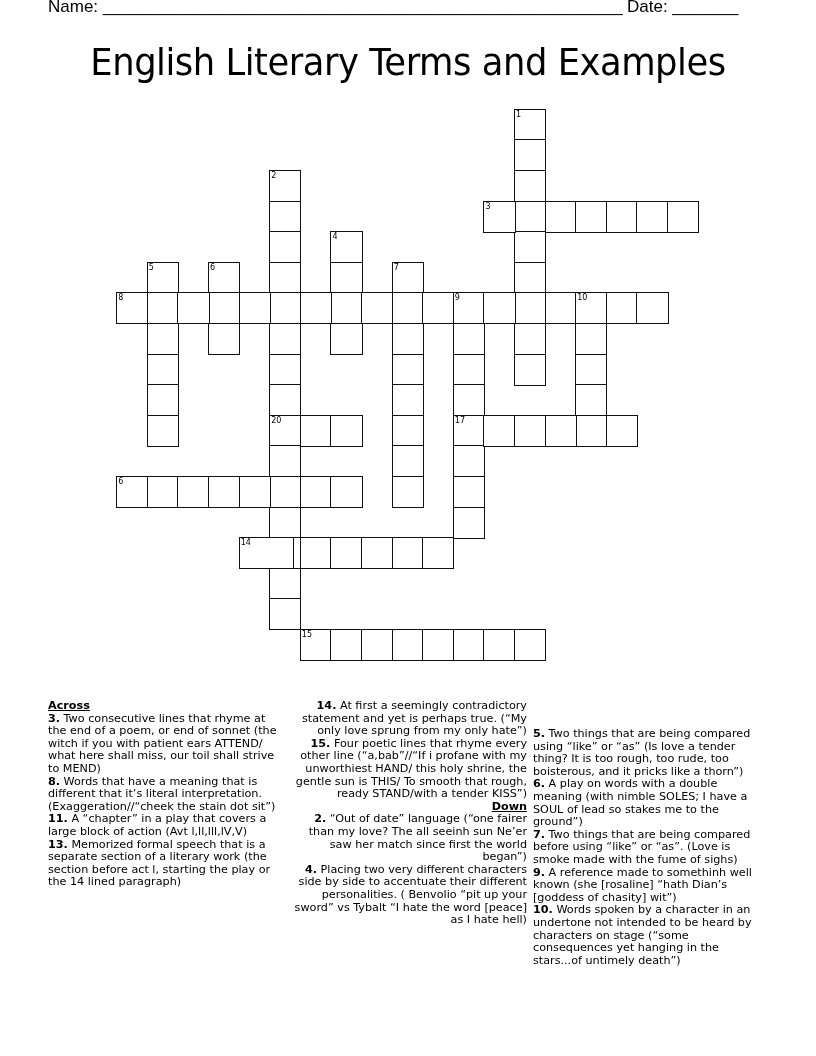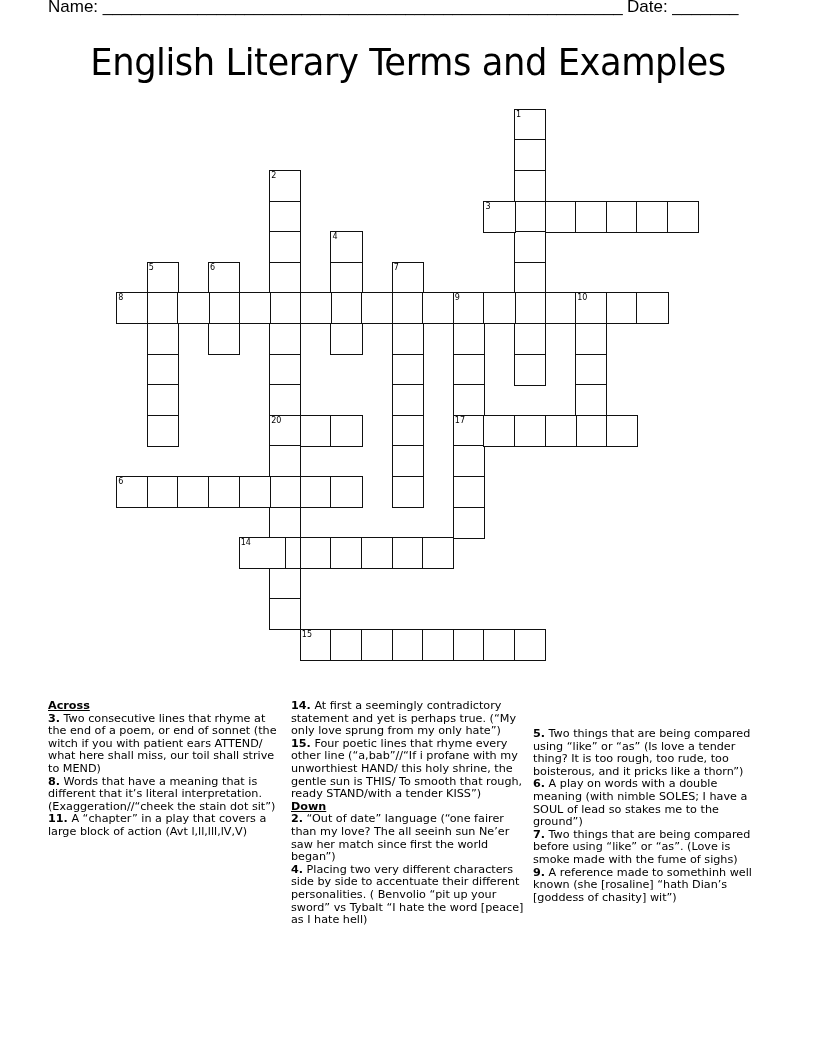--- a/index.html
+++ b/index.html
@@ -5,21 +5,21 @@
   html, body { margin: 0; padding: 0; background: #ffffff; }
   body { width: 816px; height: 1056px; position: relative; overflow: hidden; color: #000; }
   .header-line { position: absolute; top: -3px; left: 48px; font-family: "Liberation Sans", sans-serif; font-size: 17px; white-space: pre; }
   .date-line { position: absolute; top: -3px; left: 627px; font-family: "Liberation Sans", sans-serif; font-size: 17px; white-space: pre; }
   .title { position: absolute; top: 40px; left: 0; width: 816px; text-align: center; font-family: "DejaVu Sans", sans-serif; font-size: 38px; letter-spacing: -0.5px; transform: scaleX(0.93); transform-origin: center; }
   .grid { position: absolute; left: 0; top: 0; width: 816px; height: 700px; }
   .cell { position: absolute; width: 30.6px; height: 30.6px; box-sizing: border-box; border: 1.5px solid #111; background: #fff; }
   .cell .num { position: absolute; top: 0px; left: 1px; font-family: "DejaVu Sans", sans-serif; font-size: 8px; line-height: 9px; }
   .clues { position: absolute; top: 700px; font-family: "DejaVu Sans", sans-serif; font-size: 11.2px; line-height: 12.6px; }
   .col1 { left: 48px; width: 236px; }
-  .col2 { left: 291px; width: 236px; }
+  .col2 { left: 291px; width: 236px; text-align: right; }
   .col3 { left: 533px; width: 236px; margin-top: 28px; }
   .section-head { font-weight: bold; text-decoration: underline; }
   .clue { margin: 0; }
   .clue .n { font-weight: bold; }
 </style>
 </head>
 <body>
 
 <div class="header-line"><span>Name: </span><span>_______________________________________________________</span></div>
 <div class="date-line"><span>Date: </span><span>_______</span></div>
@@ -133,21 +133,21 @@
     <div class="cell" style="left: 605.85px; top: 414.75px; width: 32.1px; height: 32.1px;"></div>
     <div class="cell" style="left: 116.25px; top: 475.95px; width: 32.1px; height: 32.1px;">
       <span class="num">6</span>
     </div>
     <div class="cell" style="left: 146.85px; top: 475.95px; width: 32.1px; height: 32.1px;"></div>
     <div class="cell" style="left: 177.45px; top: 475.95px; width: 32.1px; height: 32.1px;"></div>
     <div class="cell" style="left: 208.05px; top: 475.95px; width: 32.1px; height: 32.1px;"></div>
     <div class="cell" style="left: 238.65px; top: 475.95px; width: 32.1px; height: 32.1px;"></div>
     <div class="cell" style="left: 299.85px; top: 475.95px; width: 32.1px; height: 32.1px;"></div>
     <div class="cell" style="left: 330.45px; top: 475.95px; width: 32.1px; height: 32.1px;"></div>
-    <div class="cell" style="left: 238.65px; top: 537.15px; width: 47px; height: 32.1px; text-decoration: underline;">
+    <div class="cell" style="left: 238.65px; top: 537.15px; width: 55px; height: 32.1px; text-decoration: underline;">
       <span class="num">14</span>
     </div>
     <div class="cell" style="left: 299.85px; top: 537.15px; width: 32.1px; height: 32.1px;"></div>
     <div class="cell" style="left: 330.45px; top: 537.15px; width: 32.1px; height: 32.1px;"></div>
     <div class="cell" style="left: 361.05px; top: 537.15px; width: 32.1px; height: 32.1px;"></div>
     <div class="cell" style="left: 391.65px; top: 537.15px; width: 32.1px; height: 32.1px;"></div>
     <div class="cell" style="left: 422.25px; top: 537.15px; width: 32.1px; height: 32.1px;"></div>
     <div class="cell" style="left: 299.85px; top: 628.95px; width: 32.1px; height: 32.1px;">
       <span class="num">15</span>
     </div>
@@ -158,28 +158,30 @@
     <div class="cell" style="left: 452.85px; top: 628.95px; width: 32.1px; height: 32.1px;"></div>
     <div class="cell" style="left: 483.45px; top: 628.95px; width: 32.1px; height: 32.1px;"></div>
     <div class="cell" style="left: 514.05px; top: 628.95px; width: 32.1px; height: 32.1px;"></div>
   </div>
 
 <div class="clues col1">
   <div class="section-head">Across</div>
   <p class="clue"><span class="n">3.</span><span> Two consecutive lines that rhyme at the end of a poem, or end of sonnet (the witch if you with patient ears ATTEND/ what here shall miss, our toil shall strive to MEND)</span></p>
   <p class="clue"><span class="n">8.</span><span> Words that have a meaning that is different that it’s literal interpretation. (Exaggeration//“cheek the stain dot sit”)</span></p>
   <p class="clue"><span class="n">11.</span><span> A “chapter” in a play that covers a large block of action (Avt l,ll,lll,lV,V)</span></p>
+  <p class="clue"><span class="n">13.</span><span> Memorized formal speech that is a separate section of a literary work (the section before act l, starting the play or the 14 lined paragraph)</span></p>
 </div>
 
 <div class="clues col2">
   <p class="clue"><span class="n">14.</span><span> At first a seemingly contradictory statement and yet is perhaps true. (“My only love sprung from my only hate”)</span></p>
   <p class="clue"><span class="n">15.</span><span> Four poetic lines that rhyme every other line (“a,bab”//“If i profane with my unworthiest HAND/ this holy shrine, the gentle sun is THIS/ To smooth that rough, ready STAND/with a tender KISS”)</span></p>
   <div class="section-head">Down</div>
   <p class="clue"><span class="n">2.</span><span> “Out of date” language (“one fairer than my love? The all seeinh sun Ne’er saw her match since first the world began”)</span></p>
   <p class="clue"><span class="n">4.</span><span> Placing two very different characters side by side to accentuate their different personalities. ( Benvolio “pit up your sword” vs Tybalt “I hate the word [peace] as I hate hell)</span></p>
 </div>
 
 <div class="clues col3">
   <p class="clue"><span class="n">5.</span><span> Two things that are being compared using “like” or “as” (Is love a tender thing? It is too rough, too rude, too boisterous, and it pricks like a thorn”)</span></p>
   <p class="clue"><span class="n">6.</span><span> A play on words with a double meaning (with nimble SOLES; I have a SOUL of lead so stakes me to the ground”)</span></p>
   <p class="clue"><span class="n">7.</span><span> Two things that are being compared before using “like” or “as”. (Love is smoke made with the fume of sighs)</span></p>
   <p class="clue"><span class="n">9.</span><span> A reference made to somethinh well known (she [rosaline] “hath Dian’s [goddess of chasity] wit”)</span></p>
+  <p class="clue"><span class="n">10.</span><span> Words spoken by a character in an undertone not intended to be heard by characters on stage (“some consequences yet hanging in the stars...of untimely death”)</span></p>
 </div>
 
 </body></html>

